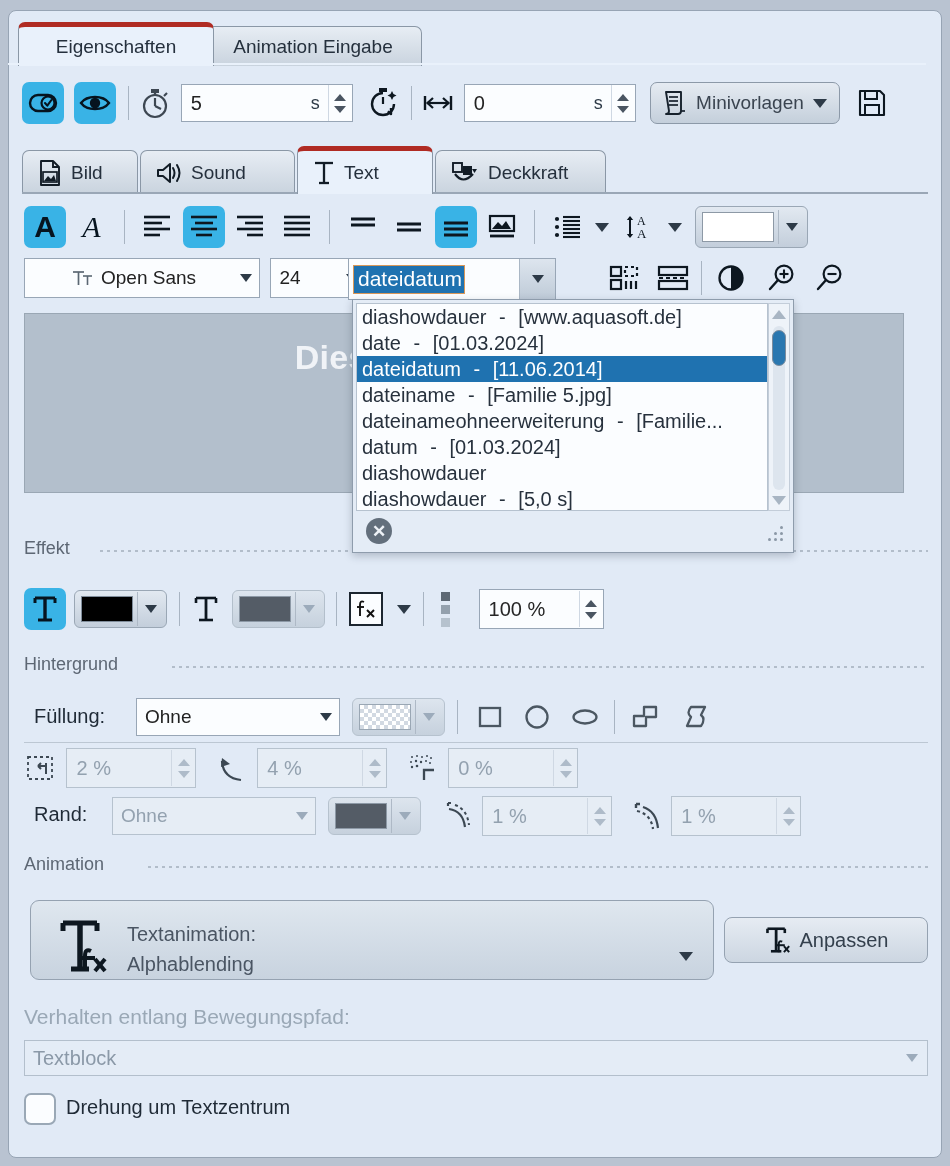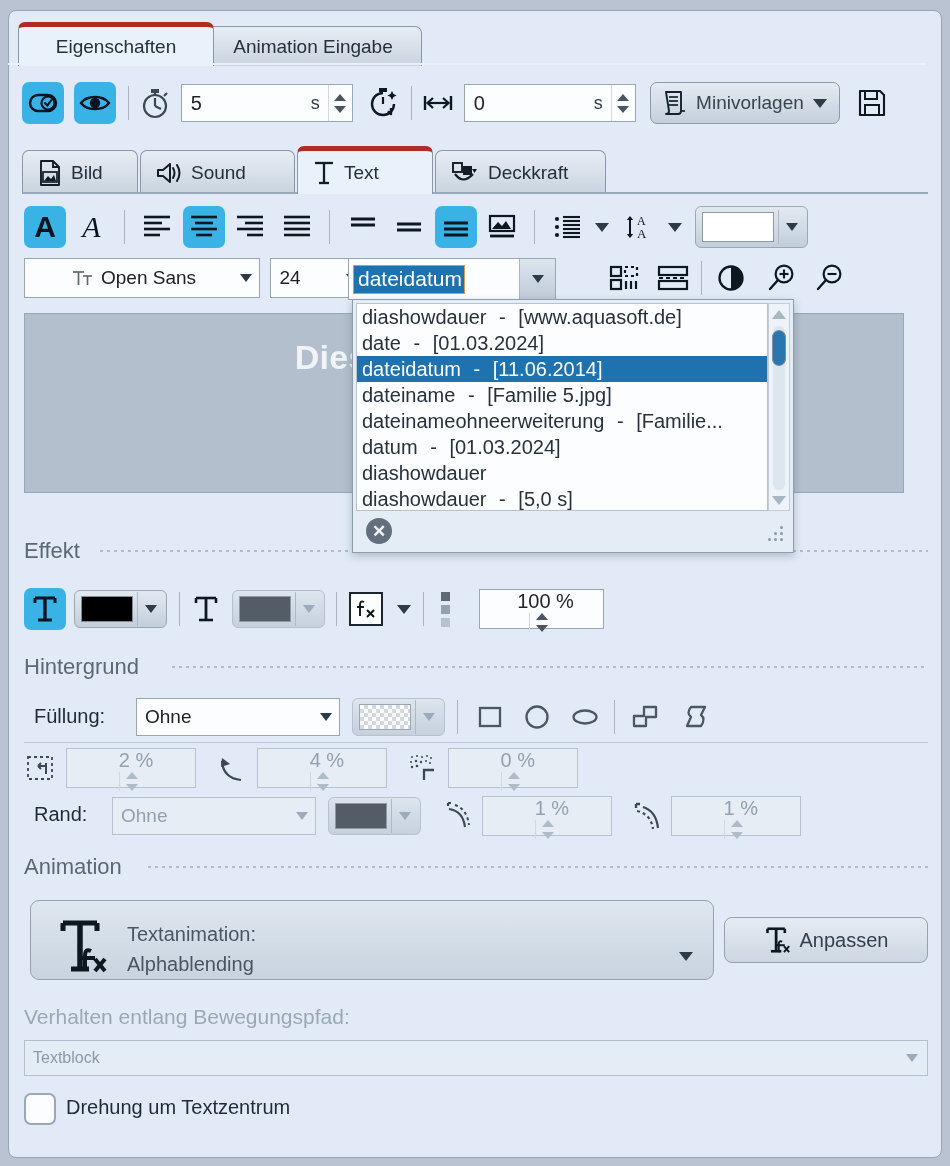--- a/index.html
+++ b/index.html
@@ -180,21 +180,21 @@
   .vthumb { position:absolute; left:3px; top:26px; width:14px; height:36px; background:#2a77b0; border:1px solid #7d8d9e; border-radius:7px; }
   .vfoot { position:absolute; left:3px; bottom:3px; width:436px; height:36px; background:#e4ecf6; display:flex; align-items:center; }
   .xcircle {
     width:26px;height:26px;border-radius:50%;background:#636f7c;margin-left:10px;
     display:flex;align-items:center;justify-content:center;color:#eef2f7;font-size:17px;font-weight:bold;
   }
   .grip { position:absolute; right:8px; bottom:7px; width:16px; height:16px; }
   .grip i { position:absolute; width:3px;height:3px;background:#8b98a6;border-radius:50%; }
 
   
-  .sect { position:absolute; font-size:22px; color:#5d6774; }
+  .sect { position:absolute; font-size:18px; color:#5d6774; }
   .dots { position:absolute; height:2px; background-image: repeating-linear-gradient(90deg,#b2bdca 0 3px, transparent 3px 7px); }
 
   
   .colorbtn {
     display:inline-flex; vertical-align:middle; height:38px;
     background: linear-gradient(#e2e9f1,#c3cedb); border:1px solid #9aa7b5; border-radius:6px;
     align-items:center; padding:0 2px;
   }
   .swatch { width:52px;height:26px;border:1px solid #808d9b; margin:0 4px; }
   .cbsep { width:1px;height:34px;background:#aeb9c6; }
@@ -204,21 +204,21 @@
     width:34px;height:34px;border:2px solid #1c2630;background:#fbfdff;
     display:inline-flex;align-items:center;justify-content:center;
     font-style:italic;font-size:17px;color:#111;vertical-align:middle;
     font-family:"Liberation Serif", serif;
   }
   .dotcol { display:inline-flex; flex-direction:column; gap:4px; vertical-align:middle; }
   .dotcol i { width:9px;height:9px;display:block; }
 
   .pctfield {
     display:inline-flex; align-items:center; height:40px; width:125px;
-    background:#fbfdff;border:1px solid #98a6b6; vertical-align:middle;flex-direction:column;
+    background:#fbfdff;border:1px solid #98a6b6; vertical-align:middle;
   }
   .pctfield .val { padding-left:9px; font-size:20px; color:#262626; flex:1; }
 
   .pctfield.dis { background:#e6edf5; border-color:#b6c2ce; }
   .pctfield.dis .val { color:#93a1af; }
 
   
   .lbl { position:absolute; font-size:20px; color:#1f2a36; }
   .lbl.dis { color:#9aa8b6; }
 
@@ -240,21 +240,21 @@
     border:1px solid #95a2b1; border-radius:8px;
     display:flex; align-items:center; justify-content:center; gap:10px;
     font-size:20px; color:#34404d;
   }
 
   .disabledcombo {
     position:absolute; left:24px; top:1040px; width:904px; height:36px;
     background:#e4ecf6; border:1px solid #b3bfcc;
     display:flex; align-items:center;
   }
-  .disabledcombo .ctext { padding-left:8px; font-size:16px; color:#8b99a8; flex:1; }
+  .disabledcombo .ctext { padding-left:8px; font-size:20px; color:#8b99a8; flex:1; }
 
   .chk {
     position:absolute; left:24px; top:1093px; width:32px; height:32px;
     background:#fbfdff; border:2px solid #9aa8b6; border-radius:7px;
   }
 </style>
 </head>
 <body>
 
 <div id="root">

